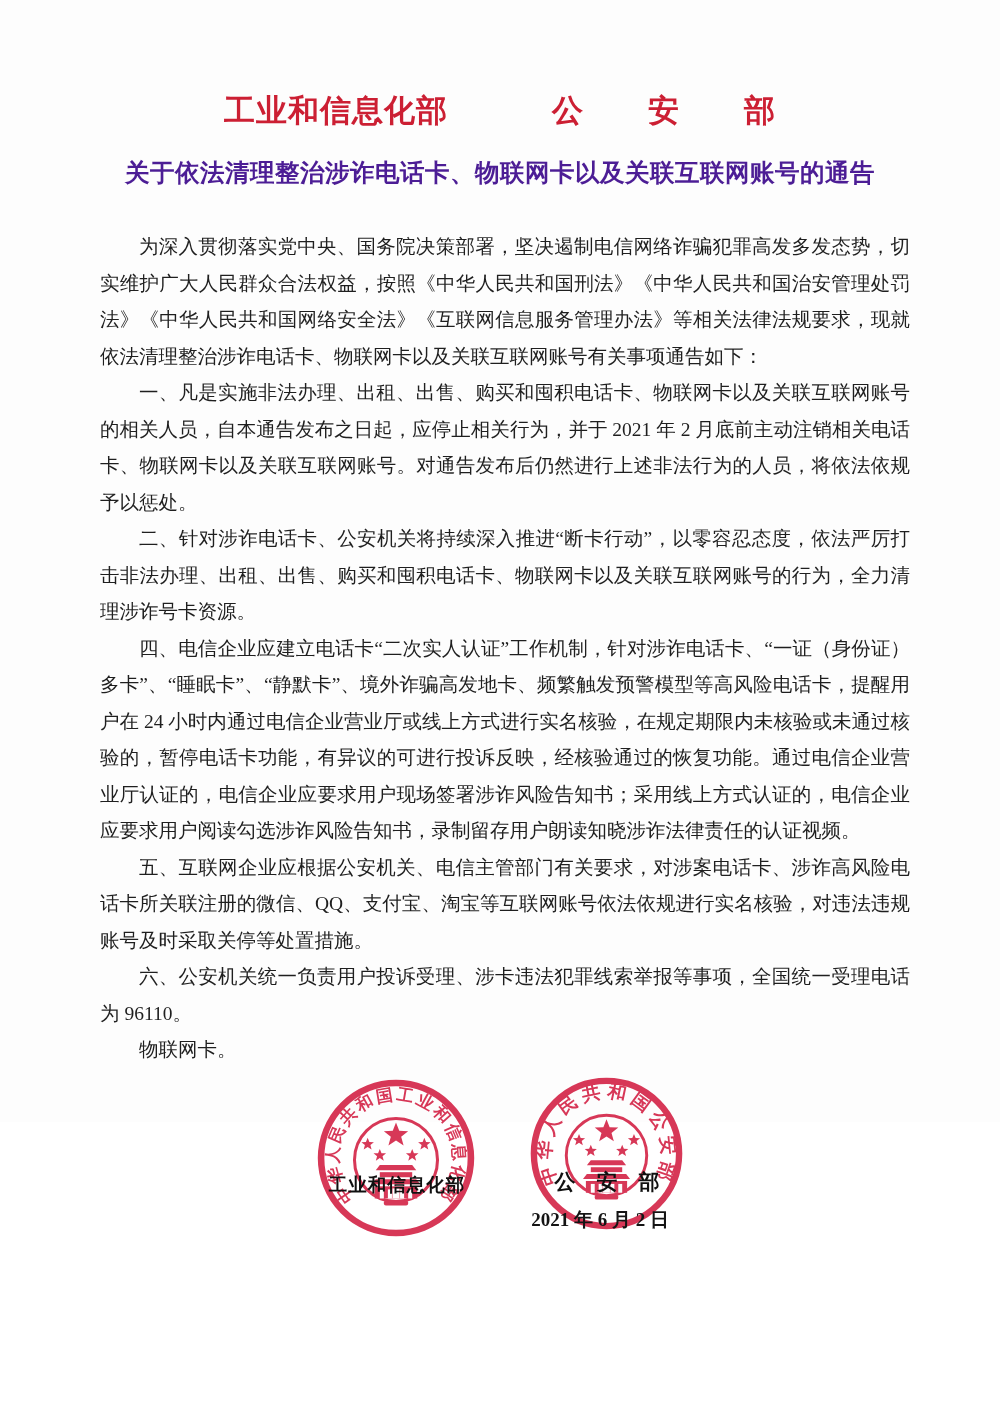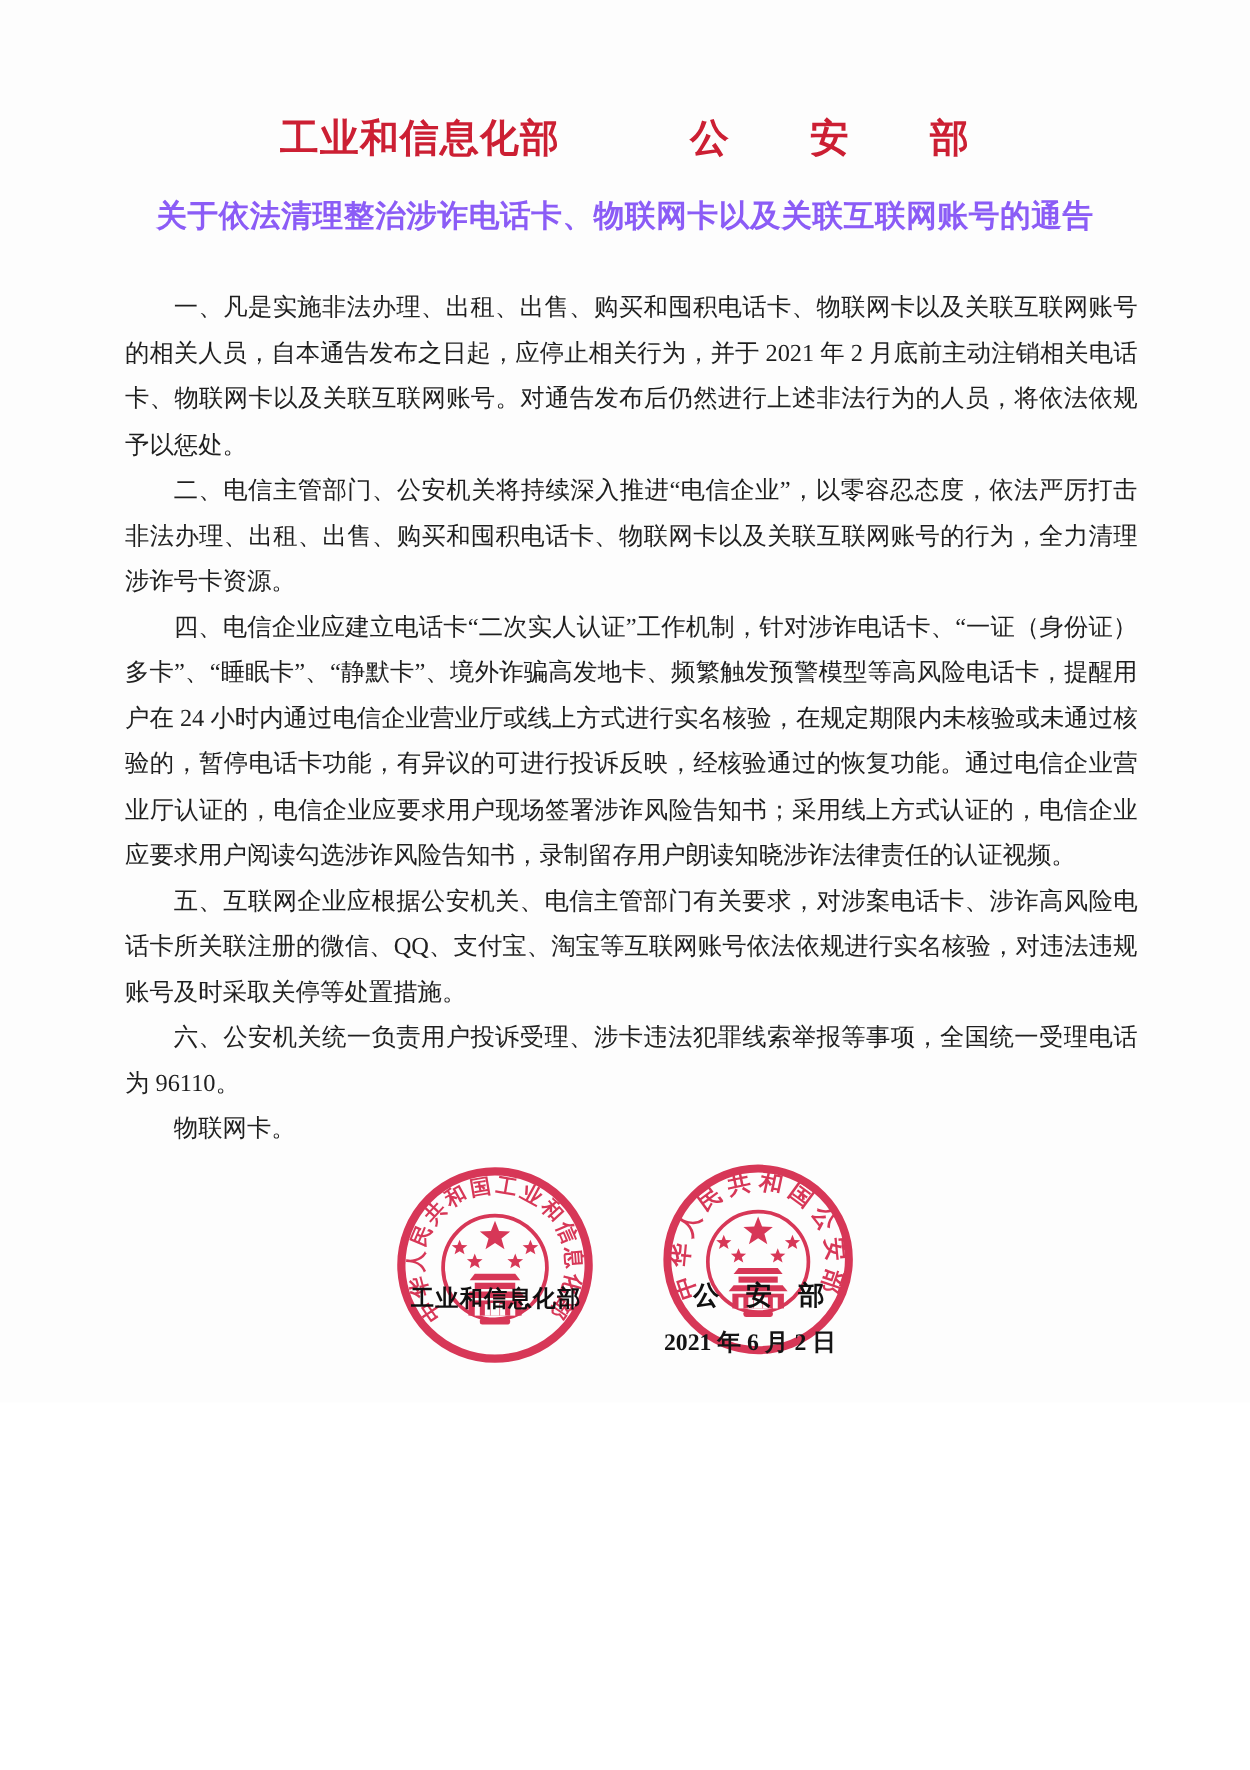--- a/index.html
+++ b/index.html
@@ -27,21 +27,21 @@
     gap: 104px;
     font-size: 31px;
     font-weight: bold;
     letter-spacing: 1px;
   }
   .doc-title {
     margin-top: 24px;
     text-align: center;
     font-size: 24.5px;
     font-weight: bold;
-    color: #8b5cf6;
+    color: #4c1d95;
     letter-spacing: 0.5px;
   }
   
   .body-text {
     margin: 40px 96px 0 100px;
     width: 810px;
     font-size: 19.5px;
     line-height: 36.5px;
     text-align: justify;
     color: #1f1f1f;
@@ -84,22 +84,23 @@
 <div class="page">
 
   <div class="header-row" style="color:#cc1f33;">
     <span>工业和信息化部</span>
     <span>公　　安　　部</span>
   </div>
 
   <div class="doc-title">关于依法清理整治涉诈电话卡、物联网卡以及关联互联网账号的通告</div>
 
   <div class="body-text">
+    <p>为深入贯彻落实党中央、国务院决策部署，坚决遏制电信网络诈骗犯罪高发多发态势，切实维护广大人民群众合法权益，按照《中华人民共和国刑法》《中华人民共和国治安管理处罚法》《中华人民共和国网络安全法》《互联网信息服务管理办法》等相关法律法规要求，现就依法清理整治涉诈电话卡、物联网卡以及关联互联网账号有关事项通告如下：</p>
     <p>一、凡是实施非法办理、出租、出售、购买和囤积电话卡、物联网卡以及关联互联网账号的相关人员，自本通告发布之日起，应停止相关行为，并于 2021 年 2 月底前主动注销相关电话卡、物联网卡以及关联互联网账号。对通告发布后仍然进行上述非法行为的人员，将依法依规予以惩处。</p>
-    <p>二、电信主管部门、公安机关将持续深入推进“电信企业”，以零容忍态度，依法严厉打击非法办理、出租、出售、购买和囤积电话卡、物联网卡以及关联互联网账号的行为，全力清理涉诈号卡资源。</p>
+    <p>二、针对涉诈电话卡、公安机关将持续深入推进“断卡行动”，以零容忍态度，依法严厉打击非法办理、出租、出售、购买和囤积电话卡、物联网卡以及关联互联网账号的行为，全力清理涉诈号卡资源。</p>
     <p>四、电信企业应建立电话卡“二次实人认证”工作机制，针对涉诈电话卡、“一证（身份证）多卡”、“睡眠卡”、“静默卡”、境外诈骗高发地卡、频繁触发预警模型等高风险电话卡，提醒用户在 24 小时内通过电信企业营业厅或线上方式进行实名核验，在规定期限内未核验或未通过核验的，暂停电话卡功能，有异议的可进行投诉反映，经核验通过的恢复功能。通过电信企业营业厅认证的，电信企业应要求用户现场签署涉诈风险告知书；采用线上方式认证的，电信企业应要求用户阅读勾选涉诈风险告知书，录制留存用户朗读知晓涉诈法律责任的认证视频。</p>
     <p>五、互联网企业应根据公安机关、电信主管部门有关要求，对涉案电话卡、涉诈高风险电话卡所关联注册的微信、QQ、支付宝、淘宝等互联网账号依法依规进行实名核验，对违法违规账号及时采取关停等处置措施。</p>
     <p>六、公安机关统一负责用户投诉受理、涉卡违法犯罪线索举报等事项，全国统一受理电话为 96110。</p>
     <p>物联网卡。</p>
   </div>
 
   <div class="seal-section">
 
     <svg class="seal seal-left" viewBox="0 0 160 160">
       <circle cx="80" cy="80" r="74" fill="none" stroke="#d5294b" stroke-width="6.5"></circle>

